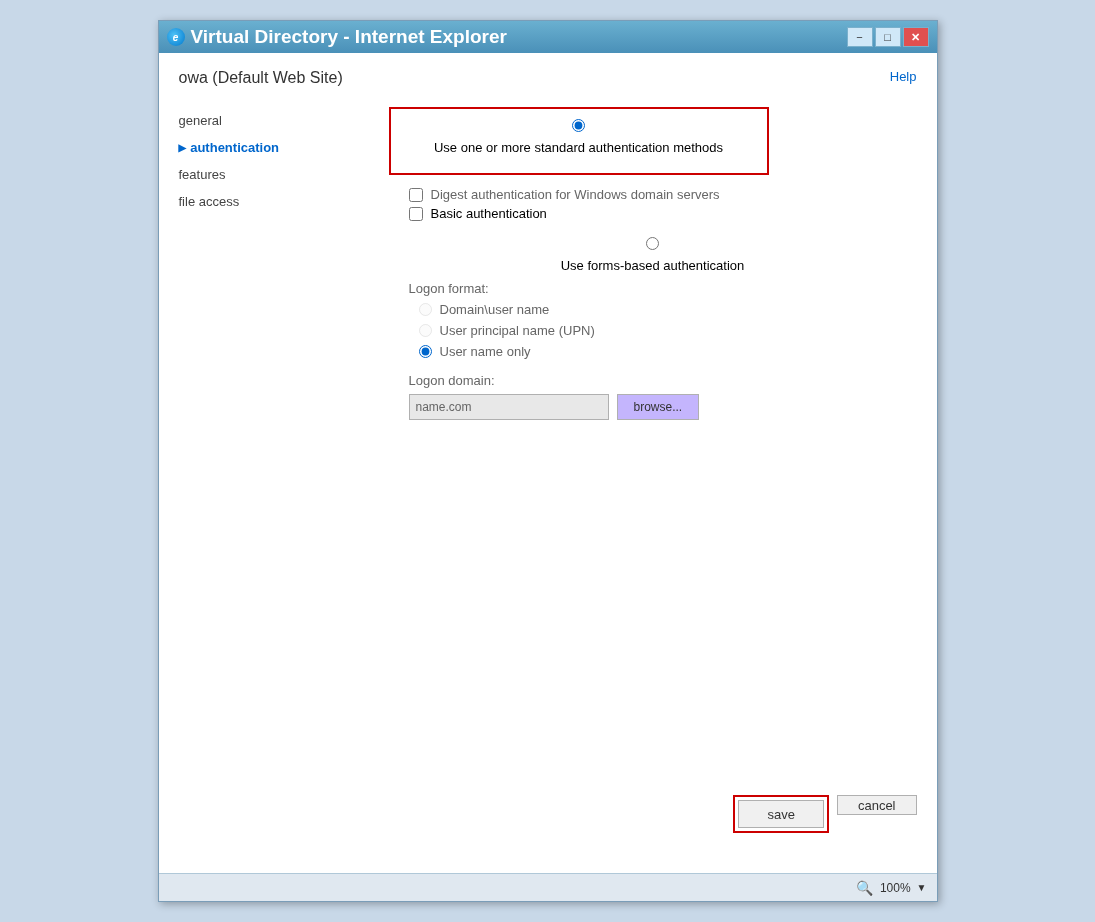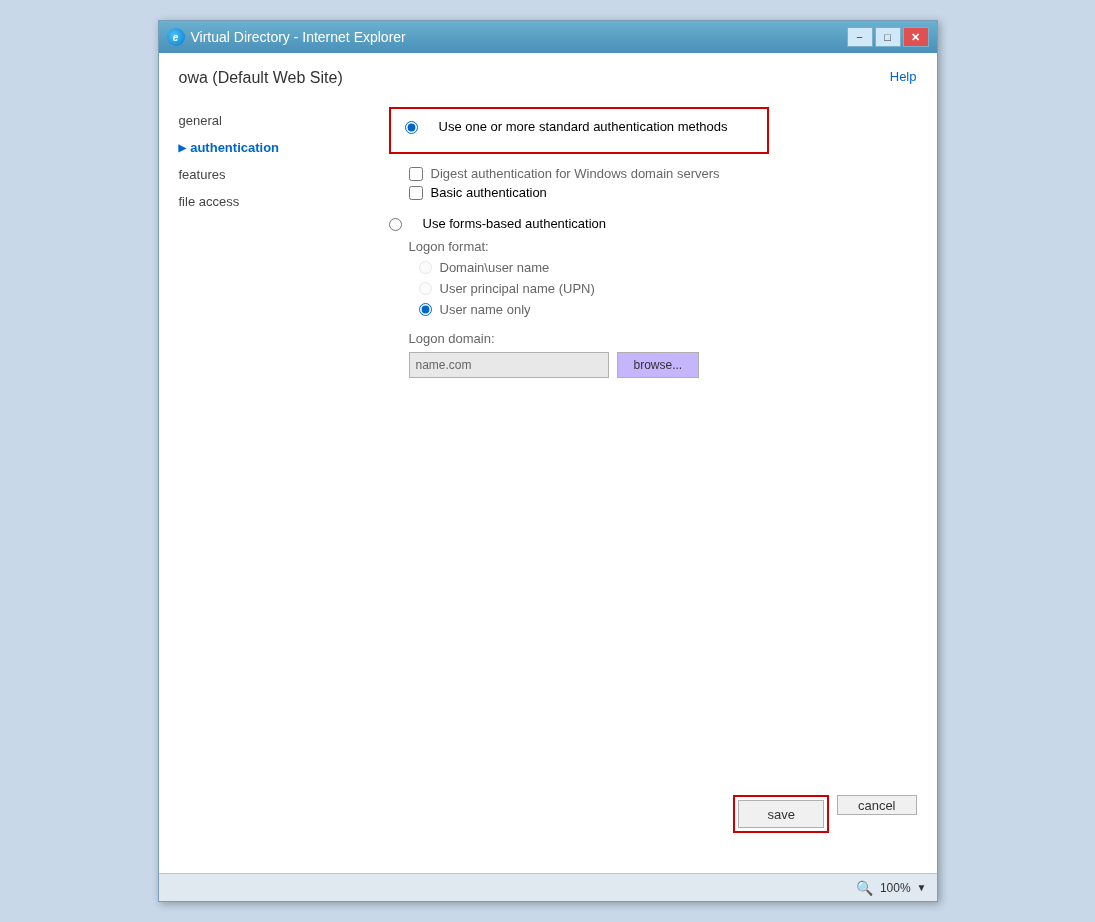--- a/index.html
+++ b/index.html
@@ -39,22 +39,22 @@
       border-radius: 50%;
       display: flex;
       align-items: center;
       justify-content: center;
       font-size: 10px;
       color: white;
       font-style: italic;
       font-weight: bold;
     }
     .title-text {
-      font-size: 14px;
-      font-weight: normal;
+      font-size: 19px;
+      font-weight: bold;
       color: white;
     }
     .title-bar-buttons {
       display: flex;
       gap: 2px;
     }
     .title-btn {
       width: 26px;
       height: 20px;
       background: #d0e8f8;
@@ -122,23 +122,24 @@
     }
     .highlight-box {
       border: 2px solid #cc0000;
       padding: 10px 14px;
       margin-bottom: 12px;
       display: inline-block;
       min-width: 380px;
     }
     .option-row {
       display: flex;
-      align-items: flex-end;
-      gap: 21px;
+      align-items: center;
+      gap: 8px;
       margin-bottom: 8px;
+      flex-direction: column;
     }
     .option-row label {
       cursor: pointer;
     }
     .checkbox-row {
       display: flex;
       align-items: center;
       gap: 8px;
       margin-left: 20px;
       margin-bottom: 6px;

